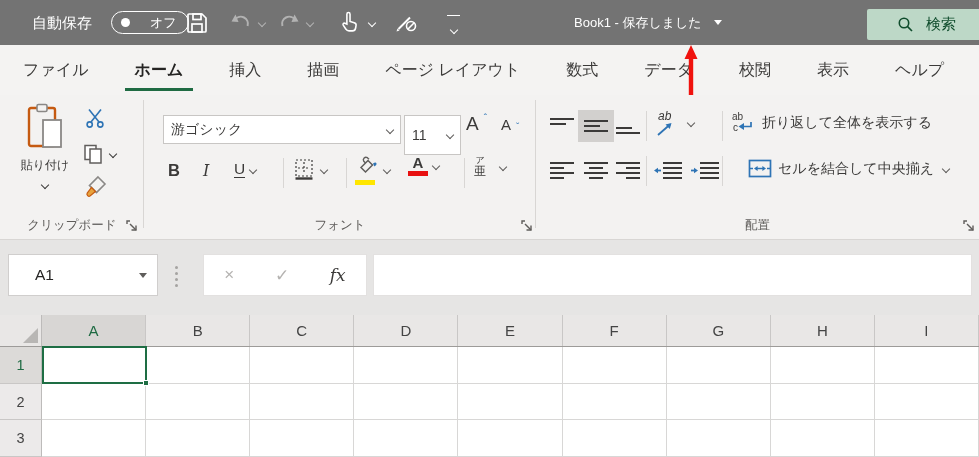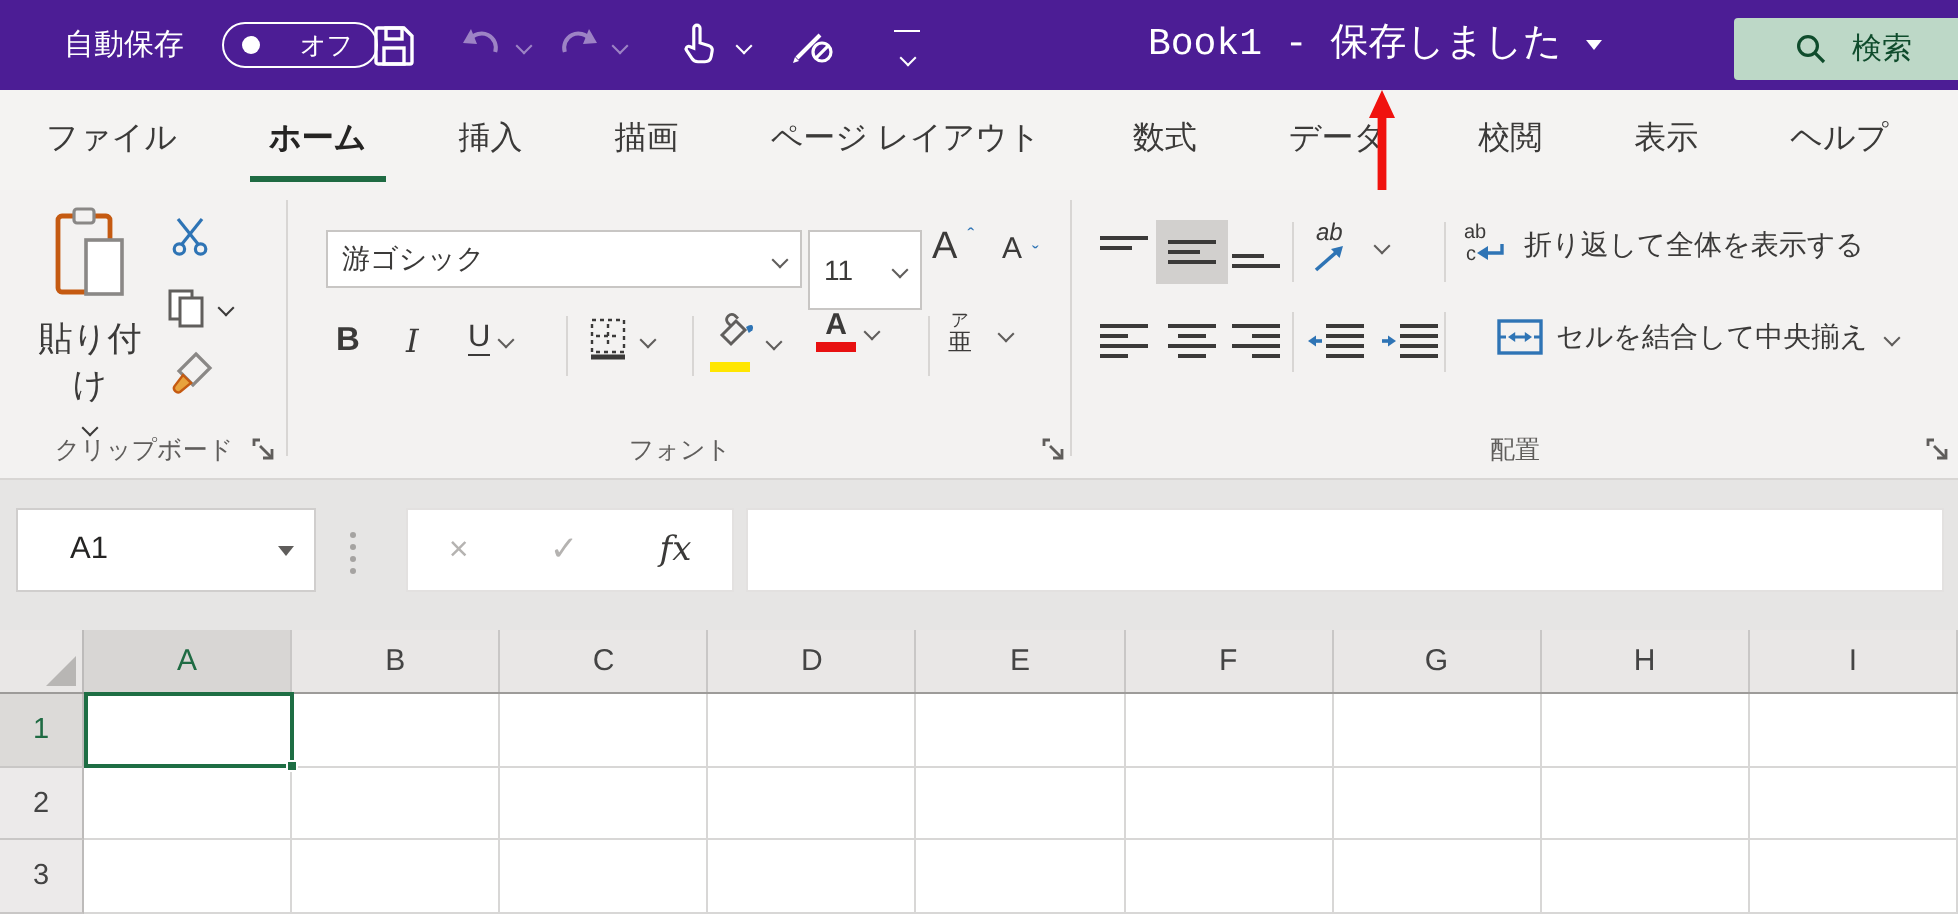--- a/index.html
+++ b/index.html
@@ -1,31 +1,31 @@
 <!DOCTYPE html>
 <html><head>
 <meta charset="utf-8">
 <style>
   * { box-sizing: border-box; margin: 0; padding: 0; }
   html,body { width: 979px; height: 457px; overflow: hidden; }
   body { font-family: "Liberation Sans", "DejaVu Sans", sans-serif; color:#3b3a39; }
   .app { position: relative; width: 979px; height: 457px; background:#f3f2f1; overflow: hidden; }
 
   
-  .titlebar { position:absolute; left:0; top:0; width:979px; height:45px; background:#4c1d95; color:#fff;text-align:center; }
+  .titlebar { position:absolute; left:0; top:0; width:979px; height:45px; background:#737373; color:#fff;text-align:center; }
   .titlebar .qat { position:absolute; left:0; top:0; height:45px; width:100%; }
   .autosave-label { position:absolute; left:32px; top:0; line-height:45px; font-size:15px; }
   .toggle { position:absolute; left:111px; top:11px; height:23px; min-width:57px; border:1.5px solid #fff; border-radius:12px; display:inline-flex; align-items:center; gap:20px; padding:0 11px 0 9px; font-size:13px; cursor:default; }
   .toggle .knob { width:9px; height:9px; border-radius:50%; background:#fff; }
   .qbtn { position:absolute; top:0; height:45px; display:flex; align-items:center; }
   .dim { opacity:.45; }
   .chev { display:inline-block; width:6px; height:6px; border-right:1.6px solid currentColor; border-bottom:1.6px solid currentColor; transform:rotate(45deg); }
   .qat-more { position:absolute; left:446px; top:15px; width:15px; text-align:center; }
   .qat-more .bar { display:block; width:13px; height:0; border-top:1.7px solid #fff; margin:0 auto 3px; }
-  .doc-title { position:absolute; left:574px; top:0; line-height:45px; font-size:19px; white-space:nowrap; display:flex; align-items:center;font-family:Liberation Mono, monospace; }
+  .doc-title { position:absolute; left:574px; top:0; line-height:45px; font-size:13px; white-space:nowrap; display:flex; align-items:center; }
   .tri-down { display:inline-block; width:0; height:0; border-left:4.5px solid transparent; border-right:4.5px solid transparent; border-top:5.5px solid #fff; margin-left:12px; }
   .searchbox { position:absolute; left:867px; top:9px; width:112px; height:31px; background:#bdd8c7; border-radius:2px 0 0 2px; display:flex; align-items:center; gap:12px; padding-left:30px; color:#0f4c2c; font-size:15px; cursor:text; }
 
   
   .tabsrow { position:absolute; left:0; top:45px; width:979px; height:50px; background:#f4f3f2; display:flex; align-items:stretch; }
   .tab { position:relative; padding:0 23px; font-size:16px; line-height:50px; color:#3b3a39; white-space:nowrap; cursor:pointer; }
   .tab.active { font-weight:bold; color:#252423; }
   .tab.active::after { content:""; position:absolute; left:13px; right:13px; bottom:4px; height:3px; background:#1f6b43; }
 
   
@@ -38,21 +38,21 @@
   .launcher { position:absolute; bottom:8px; width:13px; height:13px; cursor:pointer; }
   .rsep { width:1px; height:30px; background:#d8d6d4; }
 
   .grp { position:absolute; top:0; height:145px; }
   .grp-clip { left:0; width:144px; }
   .grp-font { left:144px; width:392px; }
   .grp-align { left:536px; width:443px; }
 
   
   .paste-btn { position:absolute; left:12px; top:8px; width:66px; height:100px; text-align:center; cursor:pointer; }
-  .paste-btn .plabel { font-size:17px; margin-top:3px;text-align:center; }
+  .paste-btn .plabel { font-size:12px; margin-top:3px;text-align:center; }
   .paste-btn .chev { margin-top:5px; color:#3b3a39; }
   .mini { position:absolute; display:flex; align-items:center; gap:6px; cursor:pointer; }
 
   
   .combo { position:absolute; background:#fff; border:1px solid #c8c6c4; display:flex; align-items:center; font-size:14px; cursor:pointer; }
   .combo .val { flex:1; padding-left:7px; white-space:nowrap; overflow:hidden; }
   .combo .chev { margin-right:7px; color:#5f5d5b; flex:none; }
   .fbtn { position:absolute; display:flex; align-items:center; gap:5px; cursor:pointer; }
   .bigA { font-size:19px; } .smallA { font-size:15px; }
   .caret { color:#2e74b5; font-size:10px; position:relative; top:-6px; }

